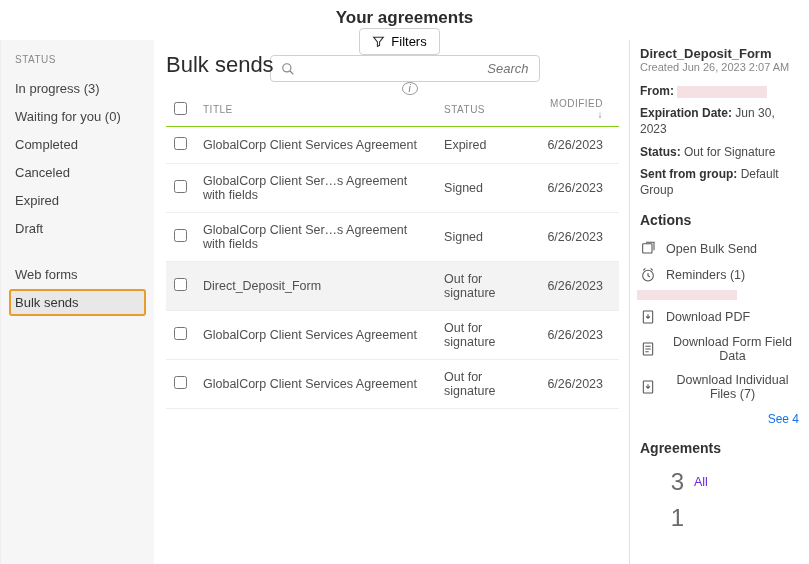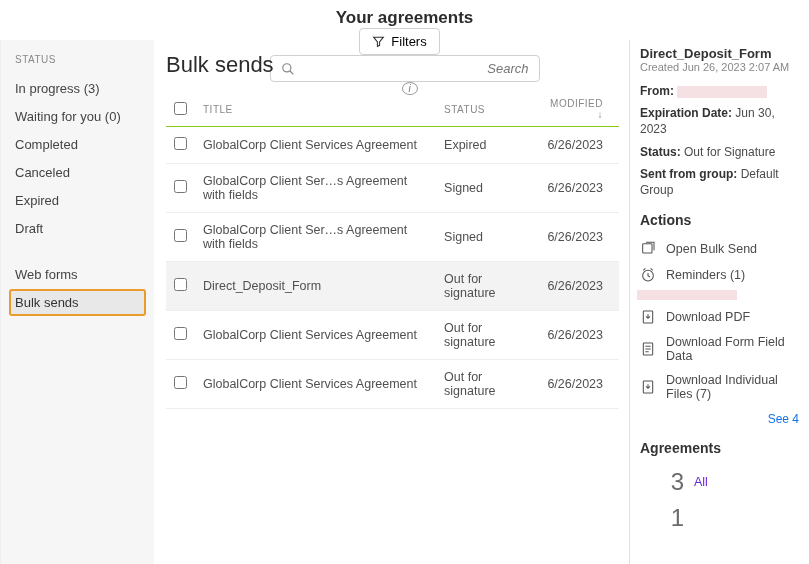--- a/index.html
+++ b/index.html
@@ -26,21 +26,21 @@
 td.mod { text-align: right; padding-right:16px;}
 tr.highlight { background: #f3f3f3; }
 input[type=checkbox] { width: 13px; height: 13px; }
 .right-panel { width: 180px; border-left: 1px solid #e0e0e0; padding: 6px 10px 0 10px; font-size: 12px; overflow-x:hidden;}
 .rp-title { font-size: 13px; font-weight: 600; color: #333; }
 .rp-created { font-size: 11px; color: #888; margin-bottom: 10px; }
 .rp-row { margin-bottom: 6px; font-size: 12px; color: #4b4b4b; line-height:1.35;}
 .rp-row b { font-weight: 600; color: #333; }
 .from-redact { display: inline-block; width: 90px; height: 12px; background: #f5e1e4; vertical-align: middle; }
 .section-title { font-size: 14px; font-weight: 600; margin: 14px 0 8px 0; color:#333;}
-.action-item { display: flex; align-items: center; padding: 5px 0; font-size: 12.5px; color: #4b4b4b; cursor: pointer; }
+.action-item { display: flex; align-items: center; padding: 5px 0; font-size: 12.5px; color: #4b4b4b; cursor: pointer; text-align: center; }
 .action-item svg,.action-item .ic { width: 16px; height: 16px; margin-right: 10px; flex-shrink: 0; }
 .redact-bar { height: 10px; background: #f5e1e4; width: 100px; margin-left: -3px; margin-top:2px; margin-bottom:4px;}
 .see-link { text-align: right; font-size: 12px; color: #1473e6; margin-top: 6px; }
 .ag-row { display: flex; align-items: center; padding: 4px 0; }
 .ag-num { font-size: 24px; font-weight: 300; color: #6b6b6b; width: 44px; text-align: right; margin-right: 10px; }
 .ag-label { font-size: 12.5px; color: #6d28d9; }
 .sort-arrow { display:inline-block; margin-left:4px; }
 </style>
 </head>
 <body>

